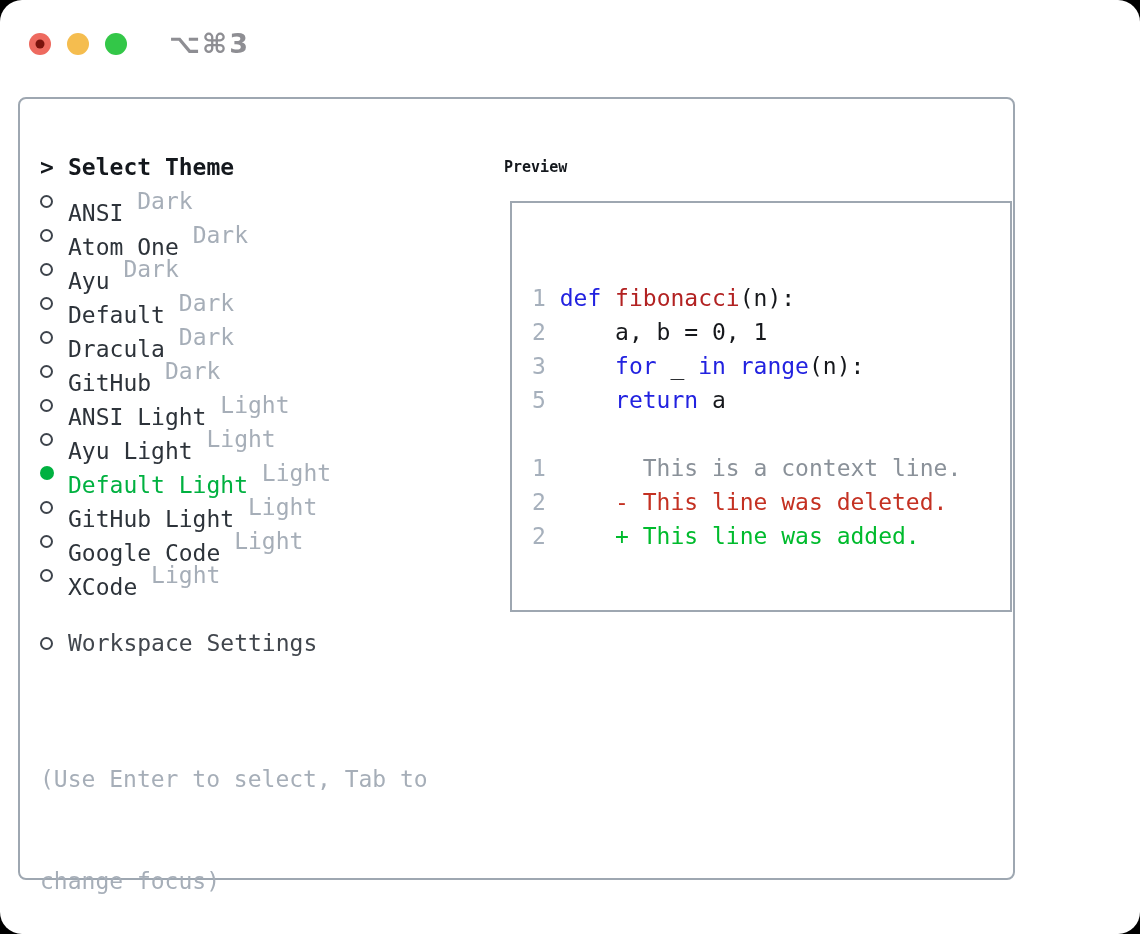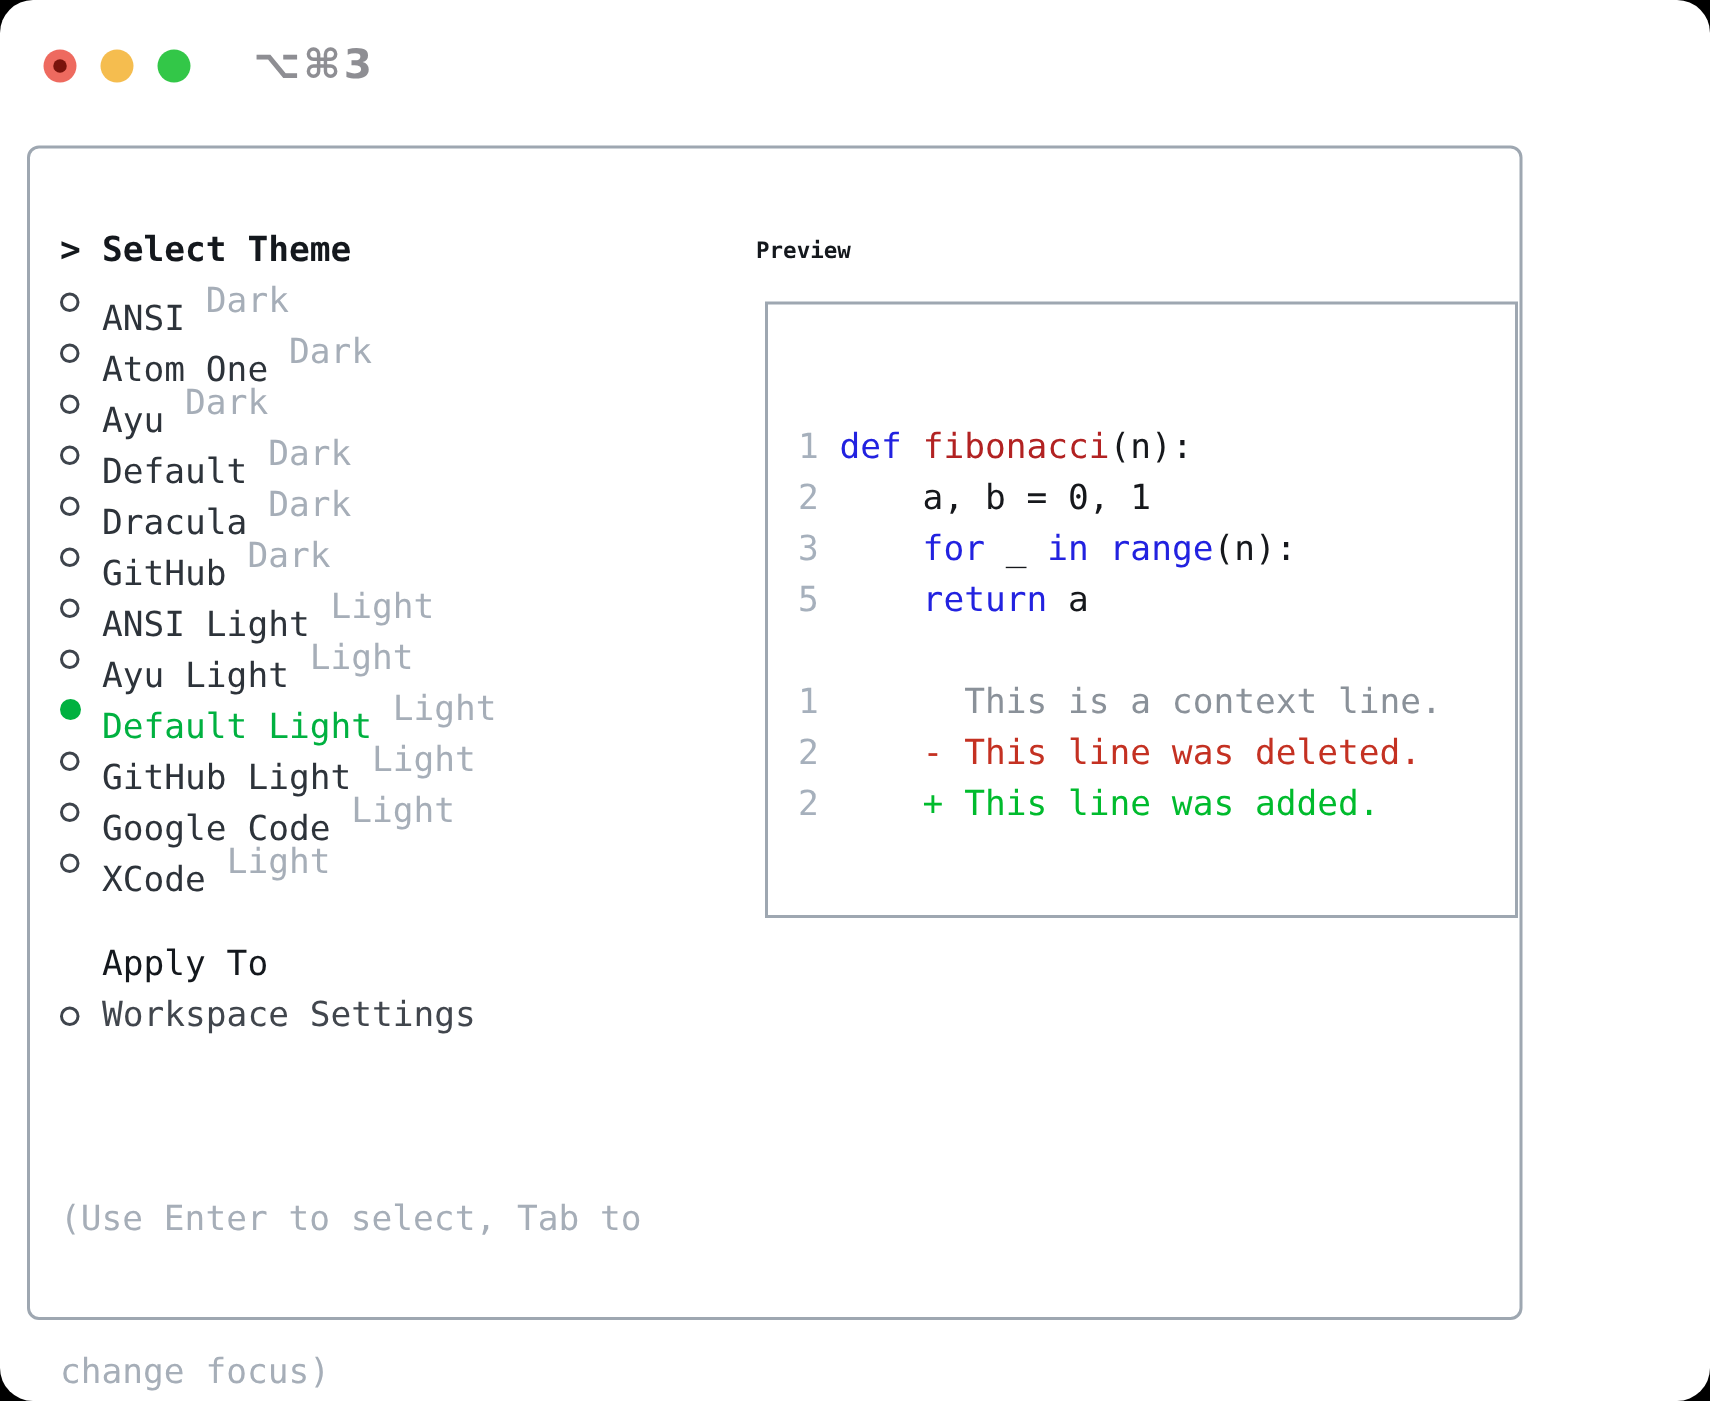--- a/index.html
+++ b/index.html
@@ -93,24 +93,20 @@
           <div class="row"><span class="marker"><span class="ring"></span></span><span class="tname">ANSI Light</span><span class="variant">Light</span></div>
           <div class="row"><span class="marker"><span class="ring"></span></span><span class="tname">Ayu Light</span><span class="variant">Light</span></div>
           <div class="row"><span class="marker"><span class="dot"></span></span><span class="tname sel">Default Light</span><span class="variant">Light</span></div>
           <div class="row"><span class="marker"><span class="ring"></span></span><span class="tname">GitHub Light</span><span class="variant">Light</span></div>
           <div class="row"><span class="marker"><span class="ring"></span></span><span class="tname">Google Code</span><span class="variant">Light</span></div>
           <div class="row"><span class="marker"><span class="ring"></span></span><span class="tname">XCode</span><span class="variant">Light</span></div>
         </div>
 
       <div class="gap-line"></div>
 
-      <div class="row">
-        <span class="marker"></span>
-        <span class="apply-label">Apply To</span>
-      </div>
 
       <div id="apply-list">
           <div class="row"><span class="marker"><span class="ring"></span></span><span class="opt-label">Workspace Settings</span></div>
         </div>
 
       <div class="gap-line"></div>
 
       <div class="hint">
         <div>(Use Enter to select, Tab to</div>
         <div>change focus)</div>

